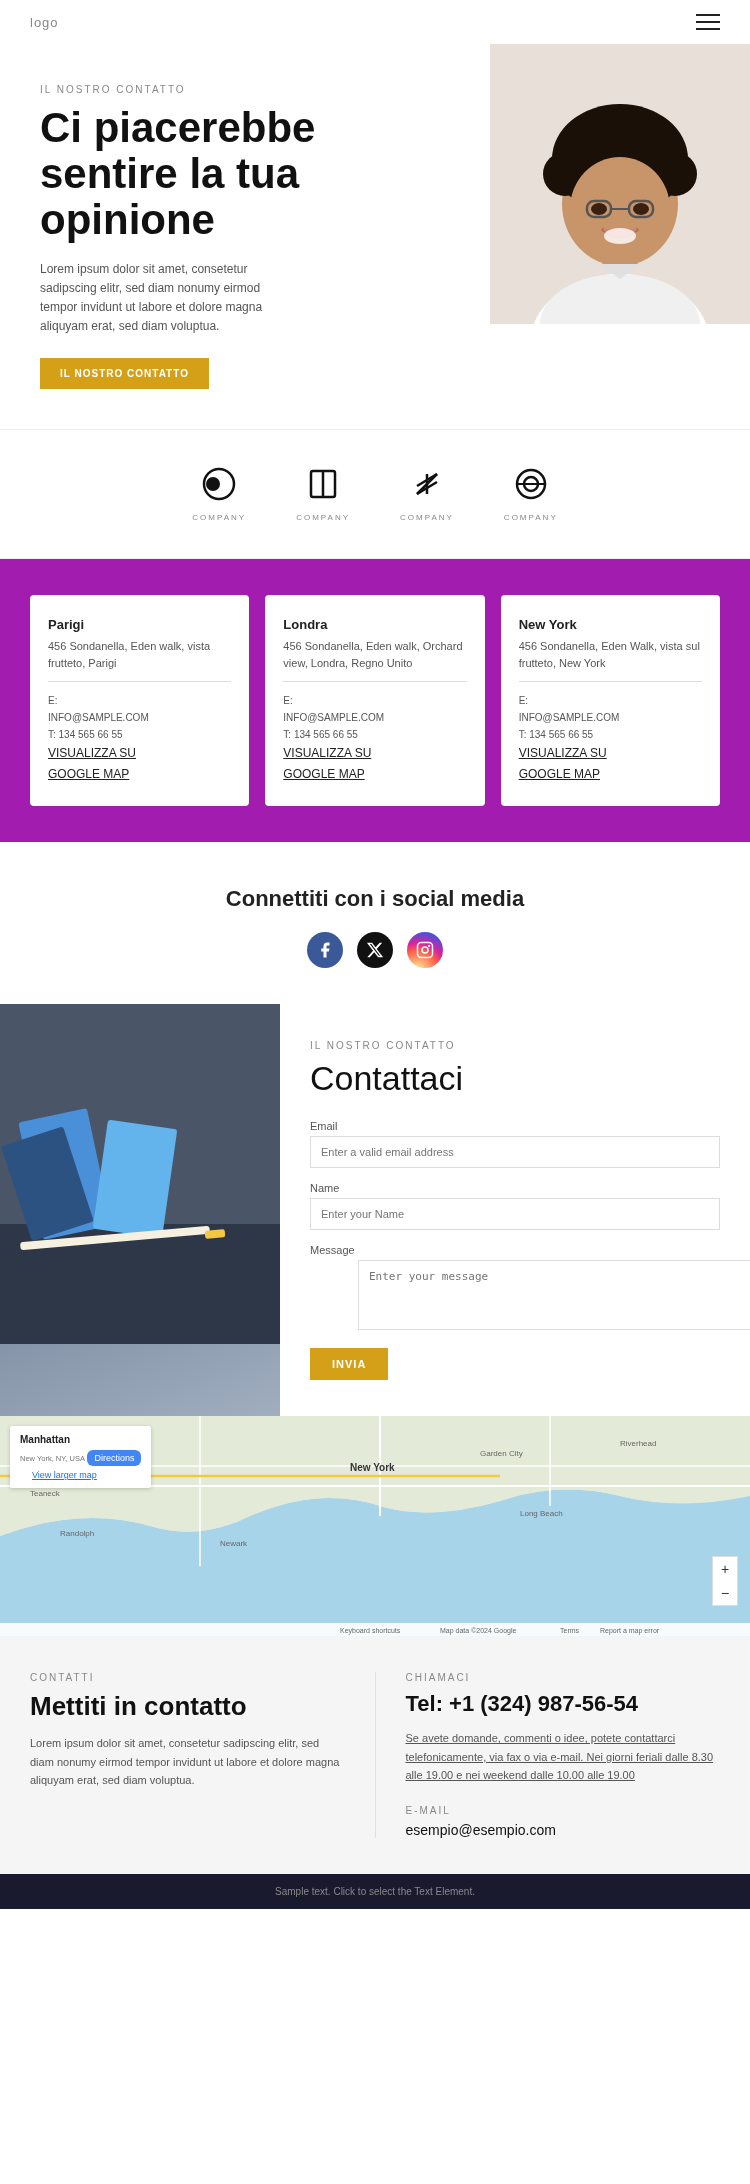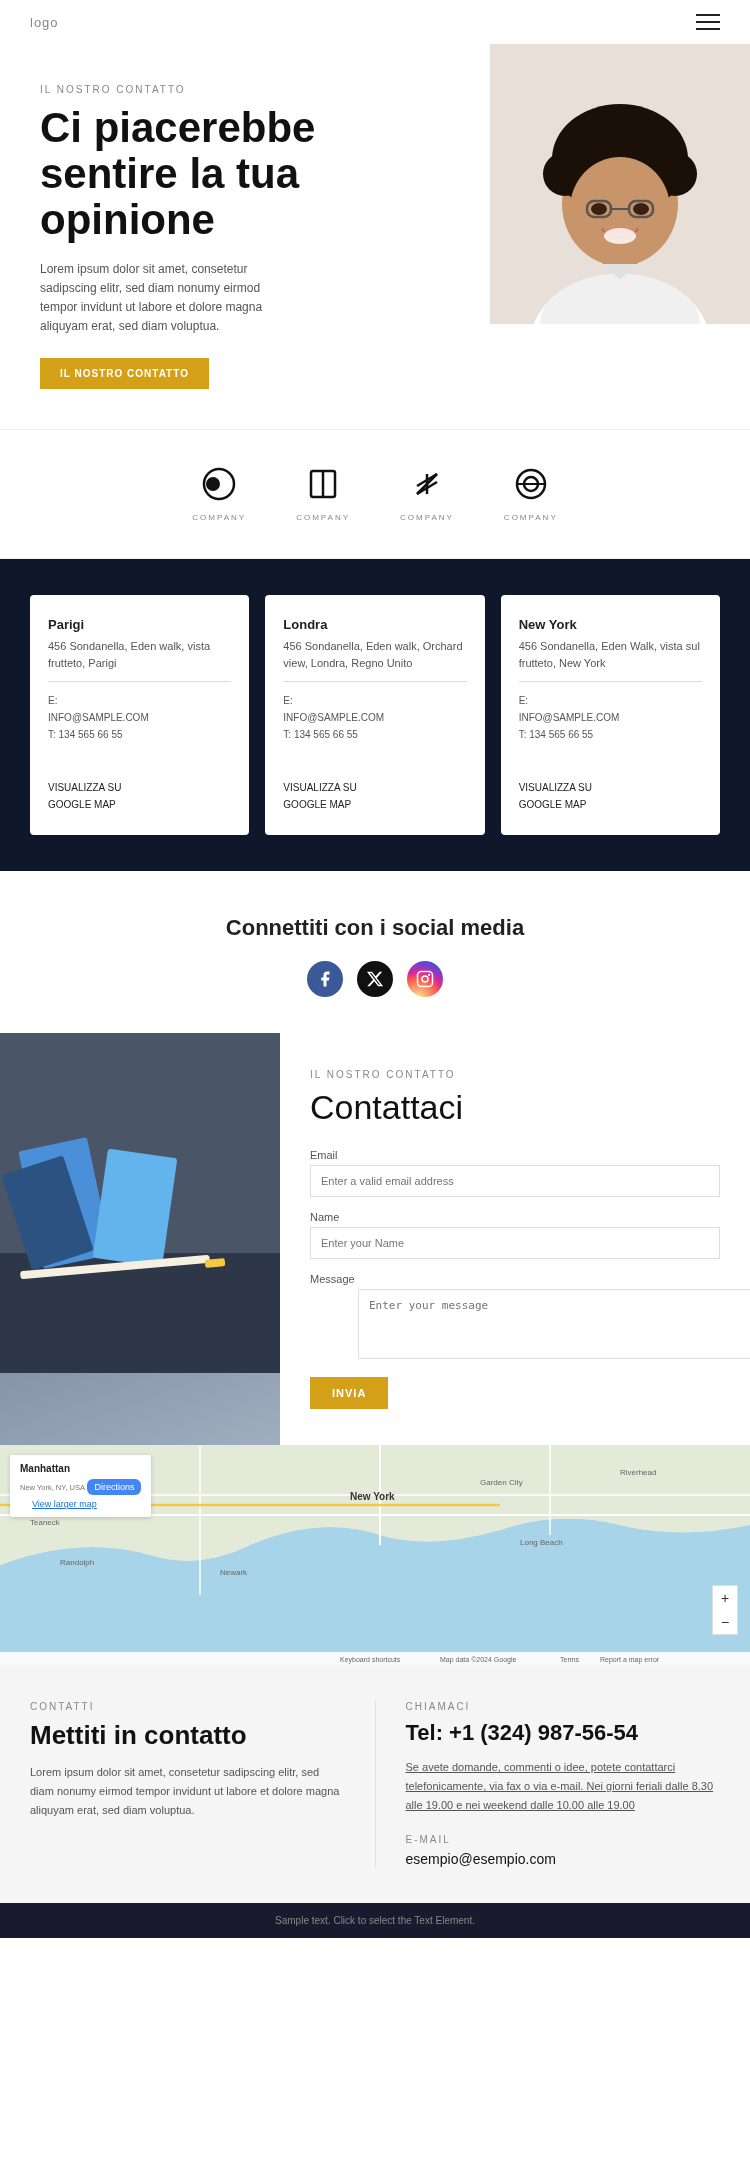--- a/index.html
+++ b/index.html
@@ -45,31 +45,31 @@
     .logos-section {
       display: flex; justify-content: center; align-items: center;
       gap: 50px; padding: 36px 40px; background: #fff; border-top: 1px solid #eee; border-bottom: 1px solid #eee;
     }
     .logo-item { display: flex; flex-direction: column; align-items: center; gap: 4px; }
     .logo-icon { font-size: 28px; color: #111; }
     .logo-name { font-size: 8px; letter-spacing: 2px; color: #888; text-transform: uppercase; }
 
     
     .offices-section {
-      background: #0f172a; padding: 36px 30px;
+      background: #a21caf; padding: 36px 30px;
       display: flex; gap: 16px; justify-content: center;
     }
     .office-card {
       background: #fff; border-radius: 4px; padding: 22px 18px; flex: 1; min-width: 0;
     }
     .office-city { font-weight: 700; font-size: 13px; margin-bottom: 6px; }
     .office-address { font-size: 11px; color: #555; line-height: 1.5; margin-bottom: 10px; }
     .office-divider { border: none; border-top: 1px solid #ddd; margin-bottom: 10px; }
     .office-contact { font-size: 10px; color: #555; line-height: 1.7; }
-    .office-contact a { color: #222; display: block; font-size: 10px; margin-top: 36px; }
+    .office-contact a { color: #222; text-decoration: underline; display: block; font-size: 12px; }
 
     
     .social-section {
       text-align: center; padding: 44px 30px 36px;
       background: #fff;
     }
     .social-title { font-size: 22px; font-weight: 700; margin-bottom: 20px; text-align: center; }
     .social-icons { display: flex; justify-content: center; gap: 14px; }
     .social-icon {
       width: 36px; height: 36px; border-radius: 50%; display: flex; align-items: center;

